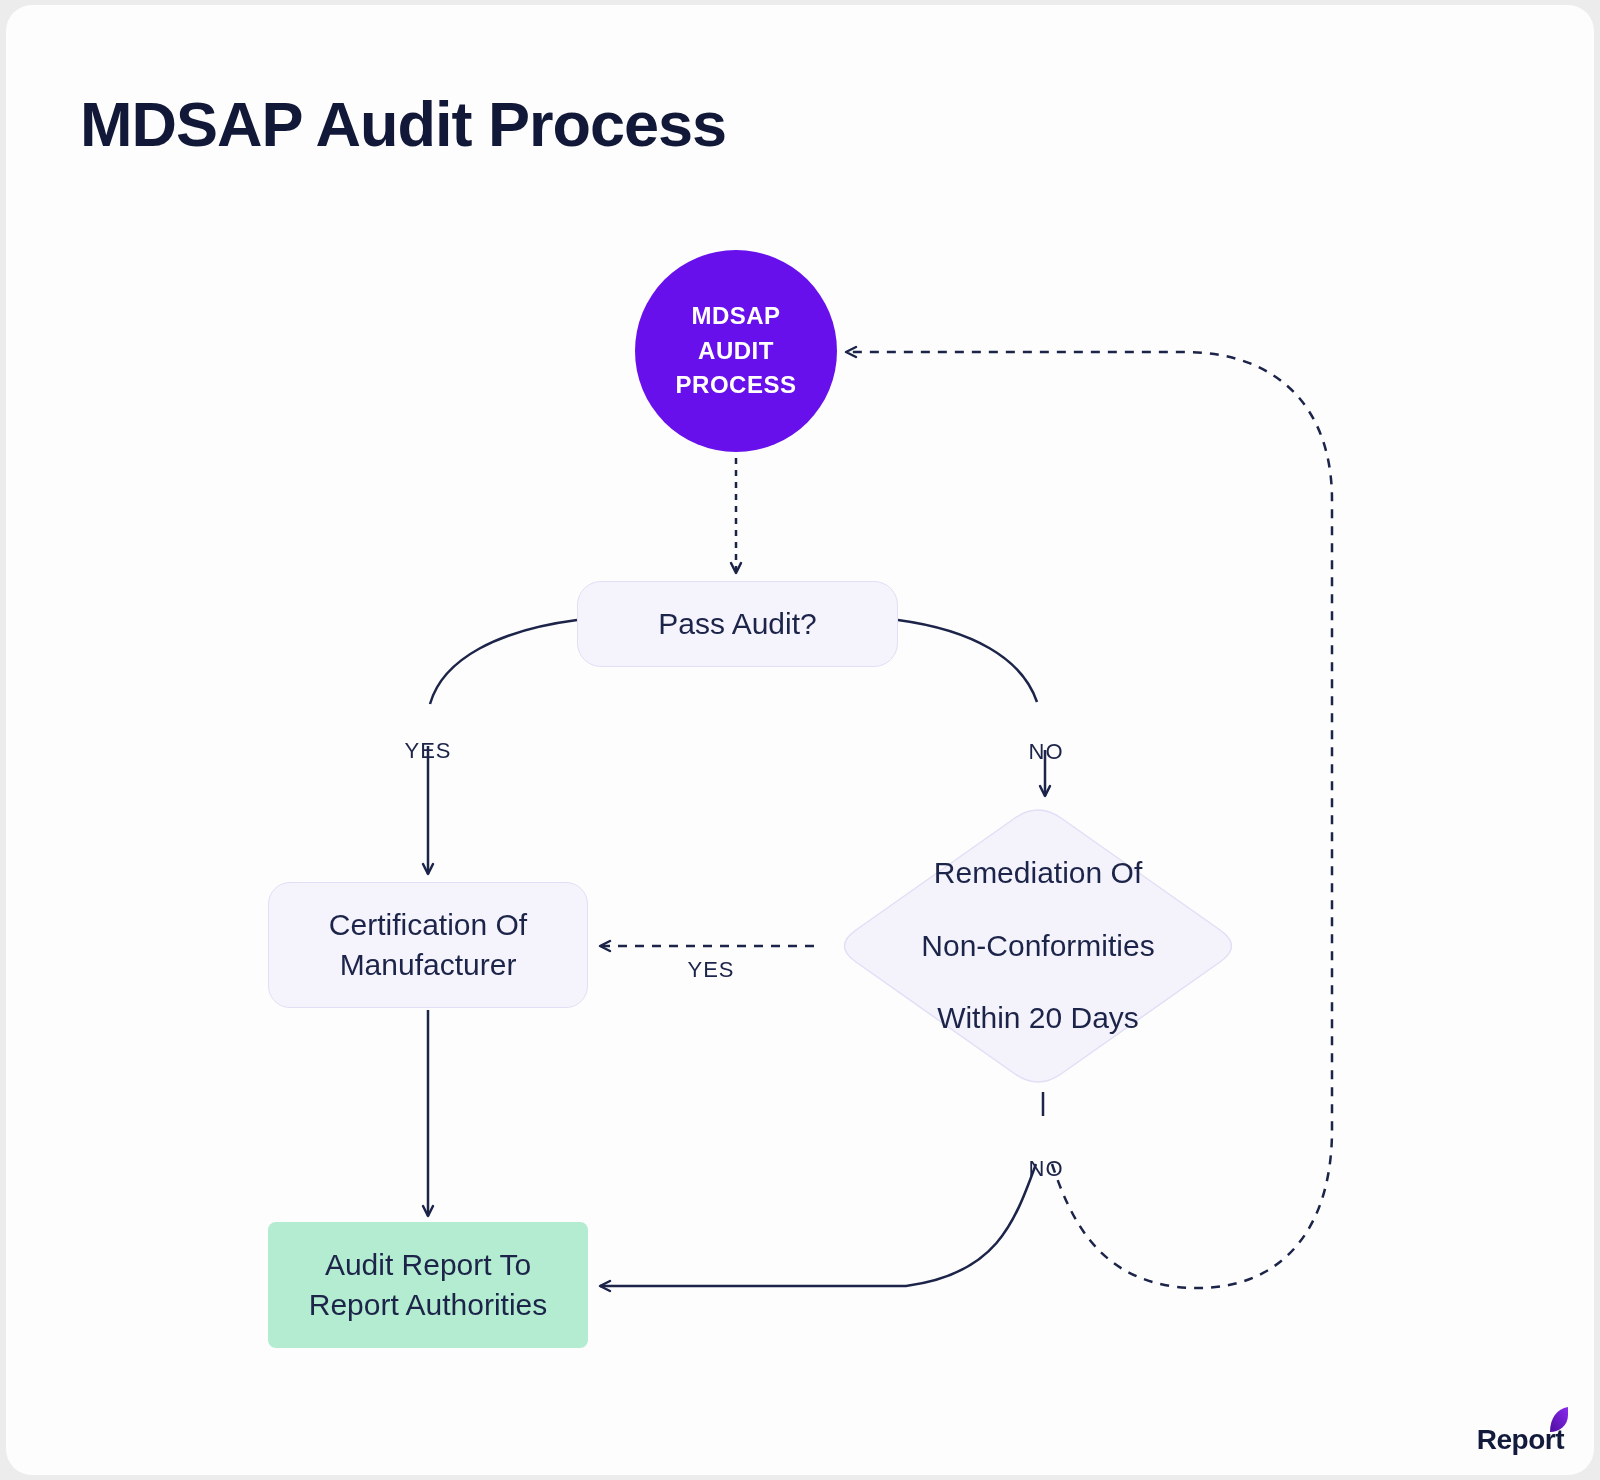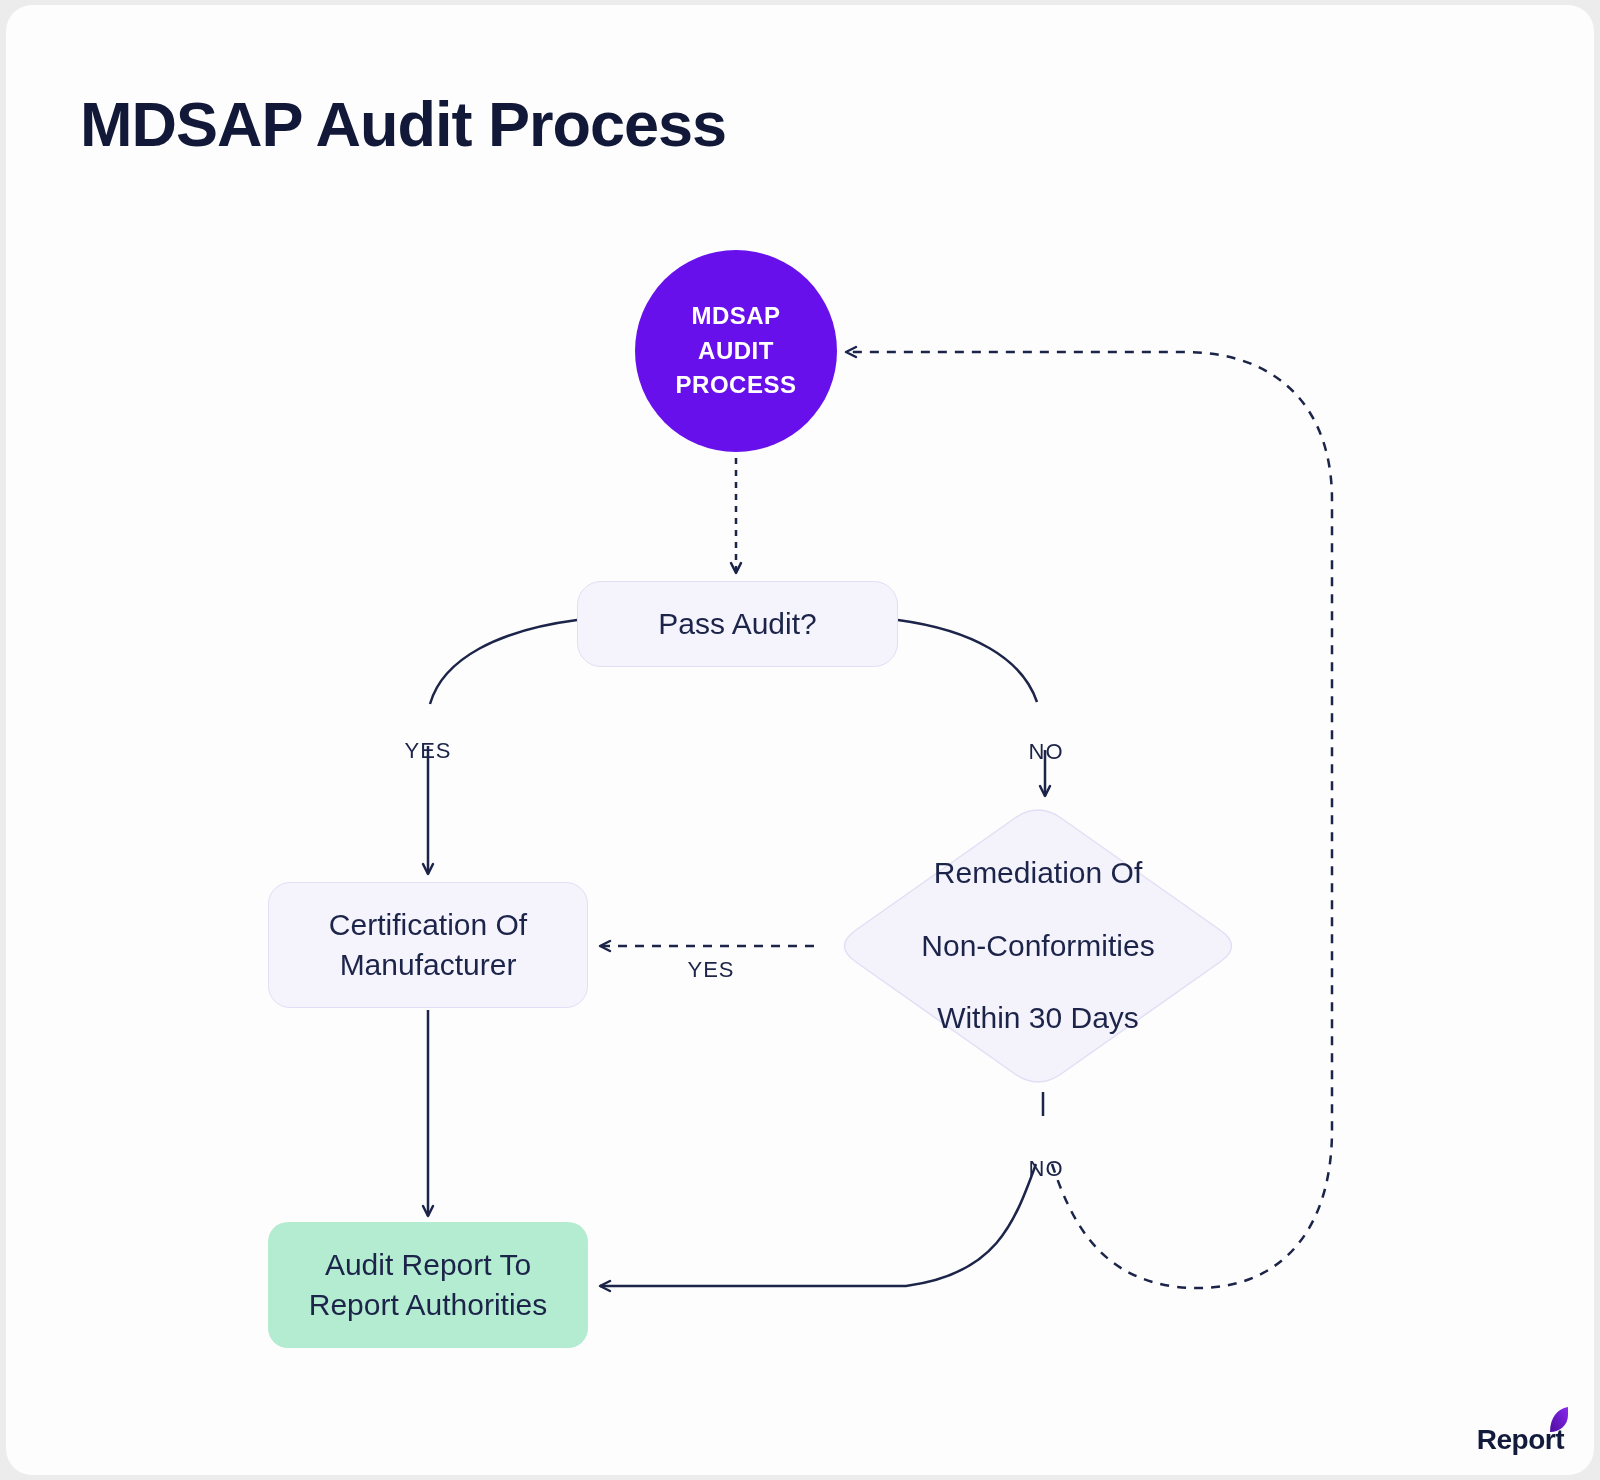--- a/index.html
+++ b/index.html
@@ -34,21 +34,21 @@
   .node-cert{
     left:268px;top:882px;width:320px;height:126px;
     background:#f5f4fc;border:1.5px solid #e2def5;border-radius:22px;
     box-sizing:border-box;
   }
   .node-diamond-text{
     left:878px;top:882px;width:320px;height:128px;line-height:1.35;gap:32px;
   }
   .node-report{
     left:268px;top:1222px;width:320px;height:126px;
-    background:#b3ecd0;border-radius:20px;box-sizing:border-box;
+    background:#b3ecd0;border-radius:8px;box-sizing:border-box;
   }
   .edge-label{
     position:absolute;font-size:22px;font-weight:500;letter-spacing:1px;
     color:#1c2449;transform:translate(-50%,-50%);white-space:nowrap;margin-top:24px;
   }
   .edge-label.masked{background:#fdfdfd;padding:2px 14px;}
   .logo{
     position:absolute;right:36px;bottom:24px;display:inline-block;
   }
   .logo .brand{
@@ -112,21 +112,21 @@
   </div>
 
   <div class="node node-cert">
     <span>Certification Of</span>
     <span>Manufacturer</span>
   </div>
 
   <div class="node node-diamond-text">
     <span>Remediation Of</span>
     <span>Non-Conformities</span>
-    <span>Within 30 Days</span>
+    <span>Within 20 Days</span>
   </div>
 
   <div class="node node-report">
     <span>Audit Report To</span>
     <span>Report Authorities</span>
   </div>
 
   <div class="edge-label" style="left:428px;top:727px;">YES</div>
   <div class="edge-label" style="left:1046px;top:728px;">NO</div>
   <div class="edge-label masked" style="left:711px;top:946px;">YES</div>

